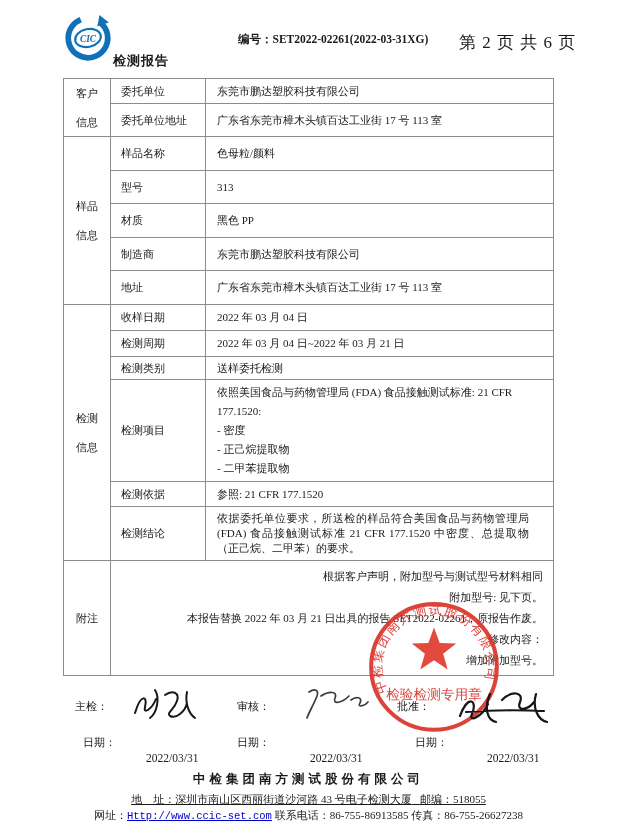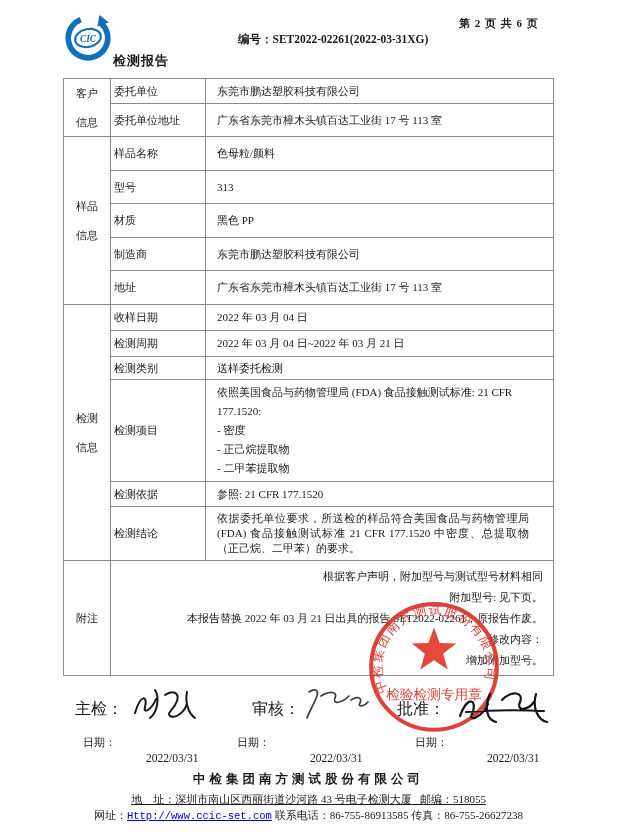--- a/index.html
+++ b/index.html
@@ -6,33 +6,33 @@
   html,body { background:#e8e8e8; }
   .page {
     position:relative; width:617px; height:840px; background:#ffffff;
     font-family:"Liberation Serif","DejaVu Serif",serif;
     color:#1a1a1a; overflow:hidden; margin:0 auto;
   }
   
   .hdr-logo { position:absolute; left:62px; top:12px; width:52px; height:52px; }
   .hdr-title { position:absolute; left:113px; top:31px; font-size:13px; font-weight:bold; letter-spacing:1px;margin-top:21px; }
   .hdr-no { position:absolute; left:238px; top:32px; font-size:11.5px; font-weight:bold; }
-  .hdr-page { position:absolute; left:459px; top:16px; font-size:11px; font-weight:bold; letter-spacing:1px; }
+  .hdr-page { position:absolute; left:459px; top:31px; font-size:17px; font-weight:normal; letter-spacing:1px; }
   
   table.report { position:absolute; left:63px; top:78px; width:490px; border-collapse:collapse; table-layout:fixed; }
   table.report td { border:1px solid #8c8c8c; font-size:11px; vertical-align:middle; overflow:hidden; }
   td.sec { text-align:center; }
   td.sec .v { display:block; width:2.4em; margin:0 auto; line-height:2.6; text-align:center; word-break:break-all; }
-  td.lbl { padding-left:3px; }
+  td.lbl { padding-left:10px; }
   td.val { padding-left:11px; padding-right:24px;margin-top:20px; }
   td.val.multiline { white-space:pre-line; line-height:19px; padding-top:3px; padding-bottom:3px; }
   td.val.tight { line-height:15px; padding-top:4px; padding-bottom:4px; text-align:justify; }
   td.note { padding:5px 10px 4px 7px; white-space:pre-line; line-height:21px; vertical-align:top;text-align:right; }
   
-  .sig-label { position:absolute; font-size:16px; }
+  .sig-label { position:absolute; font-size:11px; }
   .sig-svg { position:absolute; }
   .date-label { position:absolute; font-size:11px; }
   .date-val { position:absolute; font-size:11.5px;margin-top:18px; }
   
   .stamp { position:absolute; left:358px; top:594px; width:152px; height:152px; opacity:0.92; pointer-events:none; }
   
   .ftr { position:absolute; left:0; width:617px; text-align:center; }
   .ftr-company { top:771px; font-size:12.5px; font-weight:bold; letter-spacing:4px; }
   .ftr-line { top:792px; font-size:11px;text-decoration:underline; }
   .ftr-line2 { top:808px; font-size:11px; }
@@ -147,21 +147,21 @@
     <text font-size="13" fill="#d9342b" letter-spacing="1.5">
       <textPath href="#ringArc" startOffset="2">中检集团南方测试股份有限公司</textPath>
     </text>
     <text x="75" y="104" text-anchor="middle" font-size="13.5" fill="#d9342b">检验检测专用章</text>
   </svg>
 
   <div class="sig-label" style="left:75px; top:699px;">主检：</div>
   <svg class="sig-svg" style="left:125px; top:683px;" width="80" height="42" viewBox="0 0 80 42">
     <path d="M10,30 C16,10 23,13 20,24 C18,32 27,26 31,16 M30,7 C35,15 32,30 25,35 M40,12 C47,7 55,9 52,18 C49,27 41,30 45,33 C51,36 60,29 62,20 M62,9 C60,19 63,30 70,35" fill="none" stroke="#16181c" stroke-width="2" stroke-linecap="round"></path>
   </svg>
-  <div class="sig-label" style="left:252px; top:699px;">审核：</div>
+  <div class="sig-label" style="left:237px; top:699px;">审核：</div>
   <svg class="sig-svg" style="left:297px; top:680px;" width="78" height="42" viewBox="0 0 78 42">
     <path d="M12,12 C18,8 22,10 20,16 C17,24 12,32 10,38 M24,16 C32,11 41,11 38,18 C35,25 45,23 52,16 M54,20 C59,16 66,17 63,23 C60,28 68,26 71,22" fill="none" stroke="#3a3d42" stroke-width="1.7" stroke-linecap="round"></path>
   </svg>
   <div class="sig-label" style="left:397px; top:699px;">批准：</div>
   <svg class="sig-svg" style="left:452px; top:684px;" width="100" height="46" viewBox="0 0 100 46">
     <path d="M8,32 C16,10 26,16 20,30 C16,39 30,33 36,20 M38,10 C32,24 35,36 44,38 M50,16 C60,6 72,8 68,18 C64,28 76,26 82,18 M84,10 C80,24 86,36 95,38 M14,28 C40,26 70,26 92,27" fill="none" stroke="#14161a" stroke-width="2.2" stroke-linecap="round"></path>
   </svg>
 
   <div class="date-label" style="left:83px; top:735px;">日期：</div>
   <div class="date-val" style="left:146px; top:734px;">2022/03/31</div>

